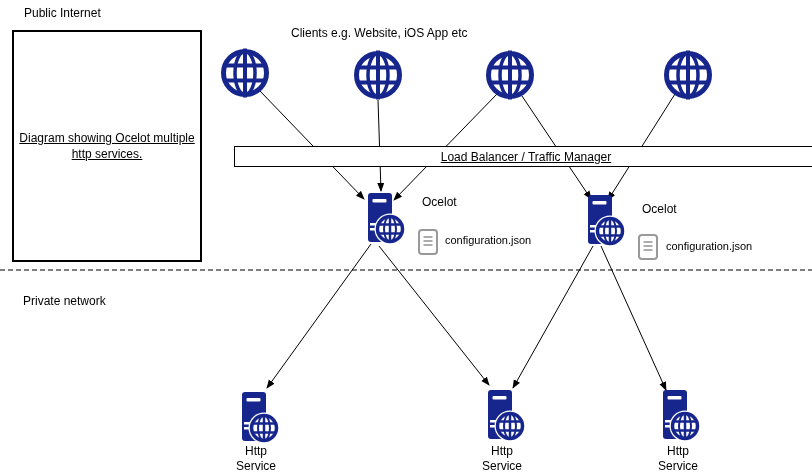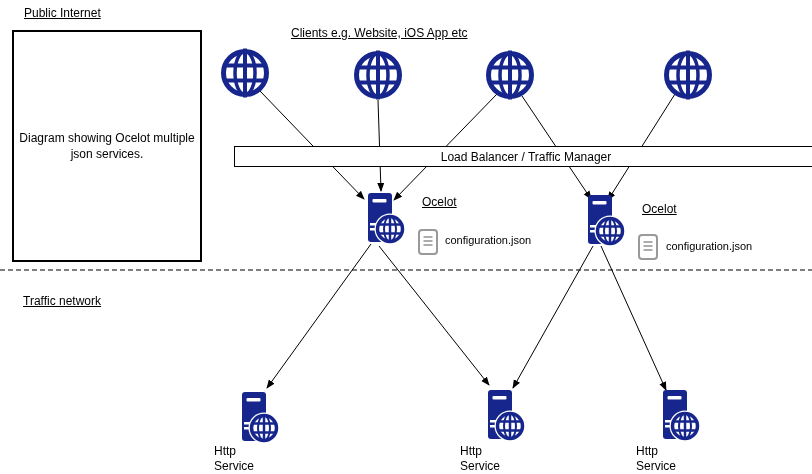--- a/index.html
+++ b/index.html
@@ -3,37 +3,37 @@
 <meta charset="utf-8">
 <style>
   html,body { margin:0; padding:0; background:#fff; }
   #stage {
     position:relative; width:812px; height:474px;
     background:#fff; overflow:hidden;
     font-family:"Liberation Sans", sans-serif;
     color:#000;
     --navy:#16268C; --doc:#999999;
   }
-  .lbl { position:absolute; font-size:12px; white-space:nowrap;text-decoration:underline; }
+  .lbl { position:absolute; font-size:12px; white-space:nowrap; }
   #svg-layer { position:absolute; left:0; top:0; z-index:1; }
   #icon-layer { position:absolute; left:0; top:0; z-index:3; }
   .navy-fill { fill:var(--navy); }
   .navy-stroke { stroke:var(--navy); fill:none; }
   .conn { stroke:#000; stroke-width:1; fill:none; }
-  .boxed { position:absolute; background:#fff; z-index:2; box-sizing:border-box; }
+  .boxed { position:absolute; background:#fff; z-index:2; box-sizing:border-box;text-decoration:underline; }
   #desc-box {
     left:12px; top:30px; width:190px; height:232px; border:2px solid #000;
     display:flex; flex-direction:column; justify-content:center; align-items:center;
   }
   #desc-box div { font-size:12px; line-height:16px; white-space:nowrap; }
   #lb-box {
     left:234px; top:146px; width:584px; height:21px; border:1px solid #000;
     display:flex; justify-content:center; align-items:center; font-size:12px;
   }
-  .svc-label { position:absolute; z-index:2; width:84px; text-align:left;
+  .svc-label { position:absolute; z-index:2; width:84px; text-align:center;
     font-size:12px; line-height:15px; }
   .cfg-label { position:absolute; z-index:2; font-size:11px; }
 </style>
 </head>
 <body>
 
 <div id="stage" style="--navy: #16268C; --doc: #999999;">
 
   <svg id="svg-layer" width="812" height="474">
     <defs>
@@ -96,25 +96,25 @@
     <use href="#icon-doc" x="418" y="229"></use>
     <use href="#icon-doc" x="638" y="234"></use>
 
     <use href="#icon-server" x="242" y="392"></use>
     <use href="#icon-server" x="488" y="390"></use>
     <use href="#icon-server" x="663" y="390"></use>
   </svg>
 
   <div class="lbl" style="left:24px; top:6px;">Public Internet</div>
   <div class="lbl" style="left:291px; top:6px;margin-top:20px;">Clients e.g. Website, iOS App etc</div>
-  <div class="lbl" style="left:23px; top:294px;">Traffic network</div>
+  <div class="lbl" style="left:23px; top:294px;">Private network</div>
 
   <div id="desc-box" class="boxed">
     <div>Diagram showing Ocelot multiple</div>
-    <div>json services.</div>
+    <div>http services.</div>
   </div>
 
   <div id="lb-box" class="boxed">
     <span>Load Balancer / Traffic Manager</span>
   </div>
 
   <div class="lbl" style="left:422px; top:195px; z-index:2;">Ocelot</div>
   <div class="lbl" style="left:642px; top:202px; z-index:2;">Ocelot</div>
 
   <div class="cfg-label" style="left:445px; top:234px;">configuration.json</div>

